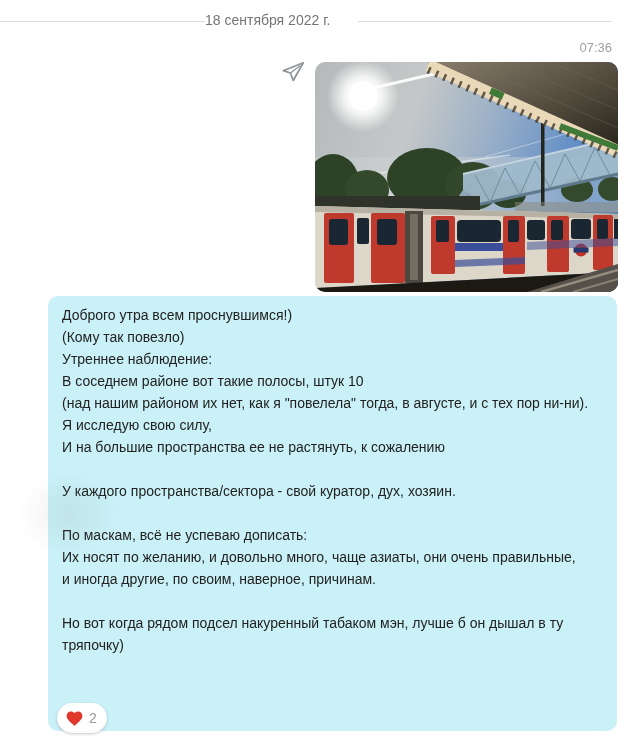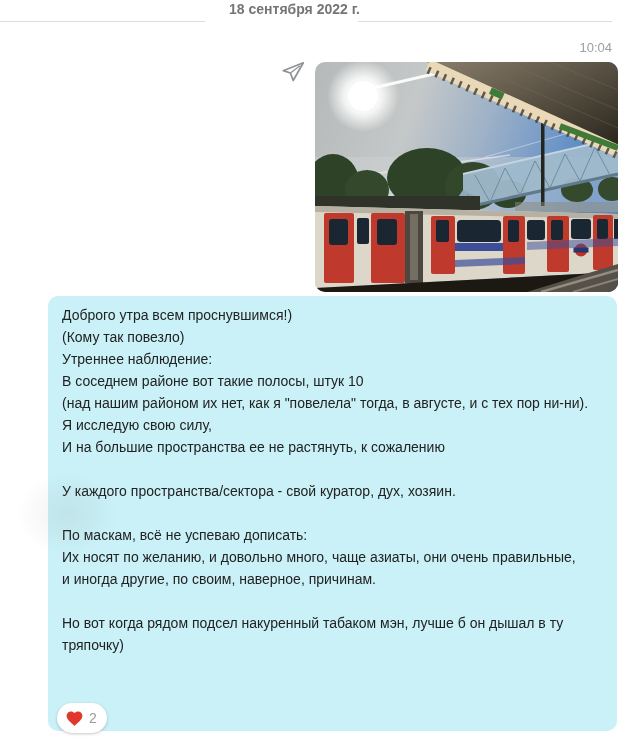--- a/index.html
+++ b/index.html
@@ -5,22 +5,22 @@
   html,body{margin:0;padding:0;background:#fff;}
   .screen{
     position:relative;width:623px;height:743px;background:#ffffff;
     font-family:"Liberation Sans",sans-serif;overflow:hidden;
   }
   
   .date-line{position:absolute;top:21px;height:1px;background:var(--divider_gray,#dcdcdc);}
   .date-line.left{left:0;width:205px;}
   .date-line.right{left:358px;width:254px;}
   .date-text{
-    position:absolute;top:1px;left:205px;width:155px;text-align:right;
-    font-size:14px;color:var(--date_gray,#757575);font-weight:bold;
+    position:absolute;top:12px;left:205px;width:155px;text-align:left;
+    font-size:14px;color:var(--date_gray,#757575);
   }
   
   .msg-time{
     position:absolute;top:40px;right:11px;font-size:13px;
     color:var(--time_gray,#9aa0a5);
   }
   .forward{position:absolute;left:280px;top:59px;width:26px;height:26px;cursor:pointer;}
   .photo{
     position:absolute;left:315px;top:62px;width:303px;height:230px;
     border-radius:10px;overflow:hidden;cursor:pointer;
@@ -51,21 +51,21 @@
 </style>
 </head>
 <body>
 
 <div class="screen">
 
   <div class="date-line left"></div>
   <div class="date-text">18 сентября 2022 г.</div>
   <div class="date-line right"></div>
 
-  <div class="msg-time">10:04</div>
+  <div class="msg-time">07:36</div>
 
   <div class="forward">
     <svg viewBox="0 0 24 24" width="26" height="26">
       <path d="M21.5 3.5 L3 10.8 L9.6 12.9 L12.2 19.8 L21.5 3.5 Z" fill="none" stroke="#8e9398" stroke-width="1.6" stroke-linejoin="round"></path>
       <path d="M9.6 12.9 L18.5 6.2" fill="none" stroke="#8e9398" stroke-width="1.2"></path>
     </svg>
   </div>
 
   <div class="photo">
     <svg viewBox="0 0 303 230" preserveAspectRatio="none">

